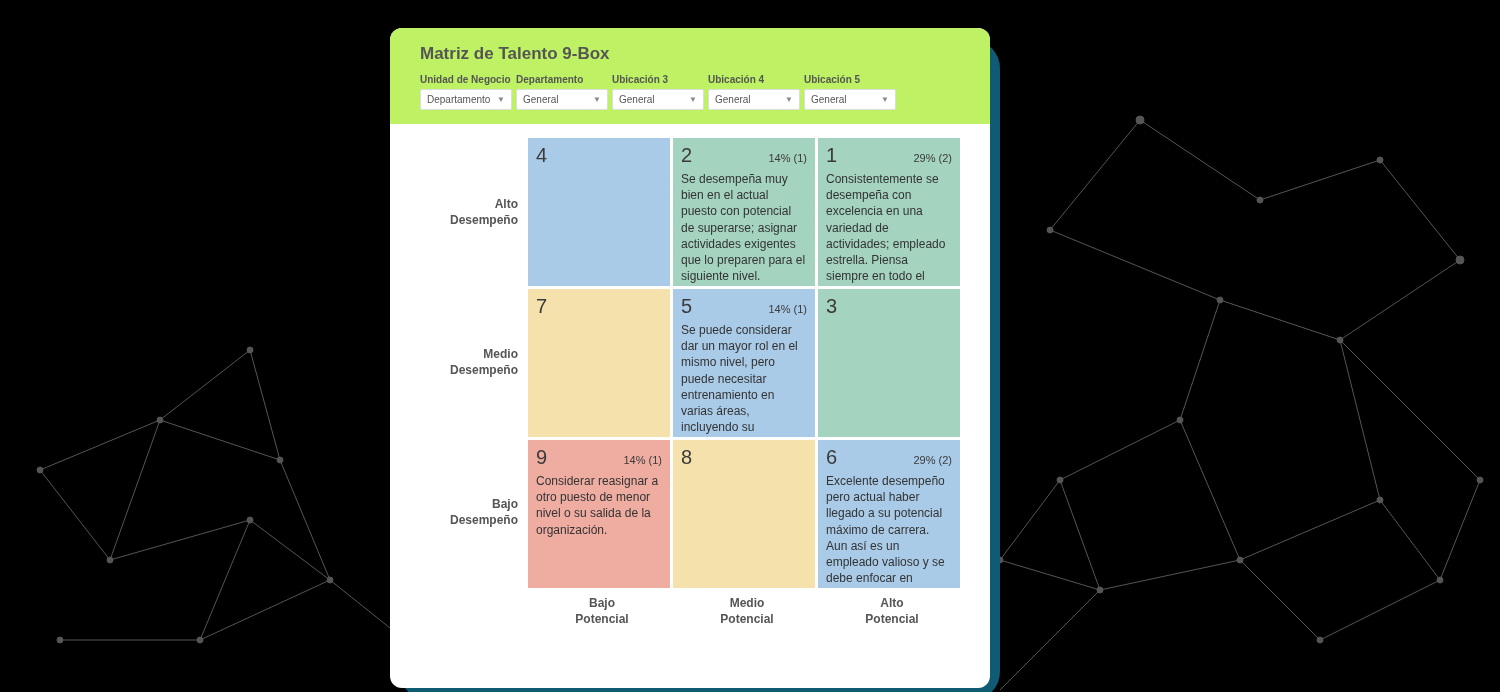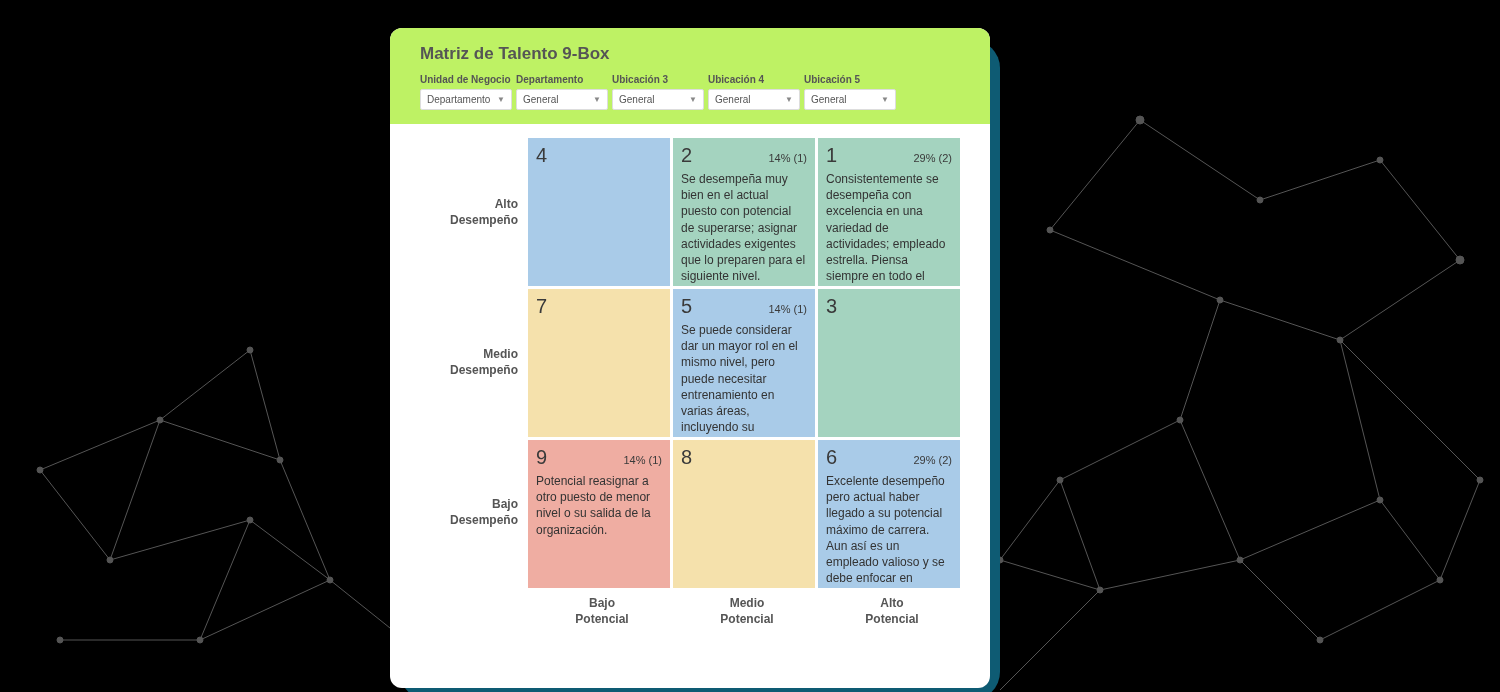--- a/index.html
+++ b/index.html
@@ -261,21 +261,21 @@
             <span class="cell-num">3</span>
             <span class="cell-stat"></span>
           </div>
           <div class="cell-desc"></div>
         </div>
         <div class="cell c-red">
           <div class="cell-head">
             <span class="cell-num">9</span>
             <span class="cell-stat">14% (1)</span>
           </div>
-          <div class="cell-desc">Potencial reasignar a otro puesto de menor nivel o su salida de la organización.</div>
+          <div class="cell-desc">Considerar reasignar a otro puesto de menor nivel o su salida de la organización.</div>
         </div>
         <div class="cell c-yellow">
           <div class="cell-head">
             <span class="cell-num">8</span>
             <span class="cell-stat"></span>
           </div>
           <div class="cell-desc"></div>
         </div>
         <div class="cell c-blue">
           <div class="cell-head">

